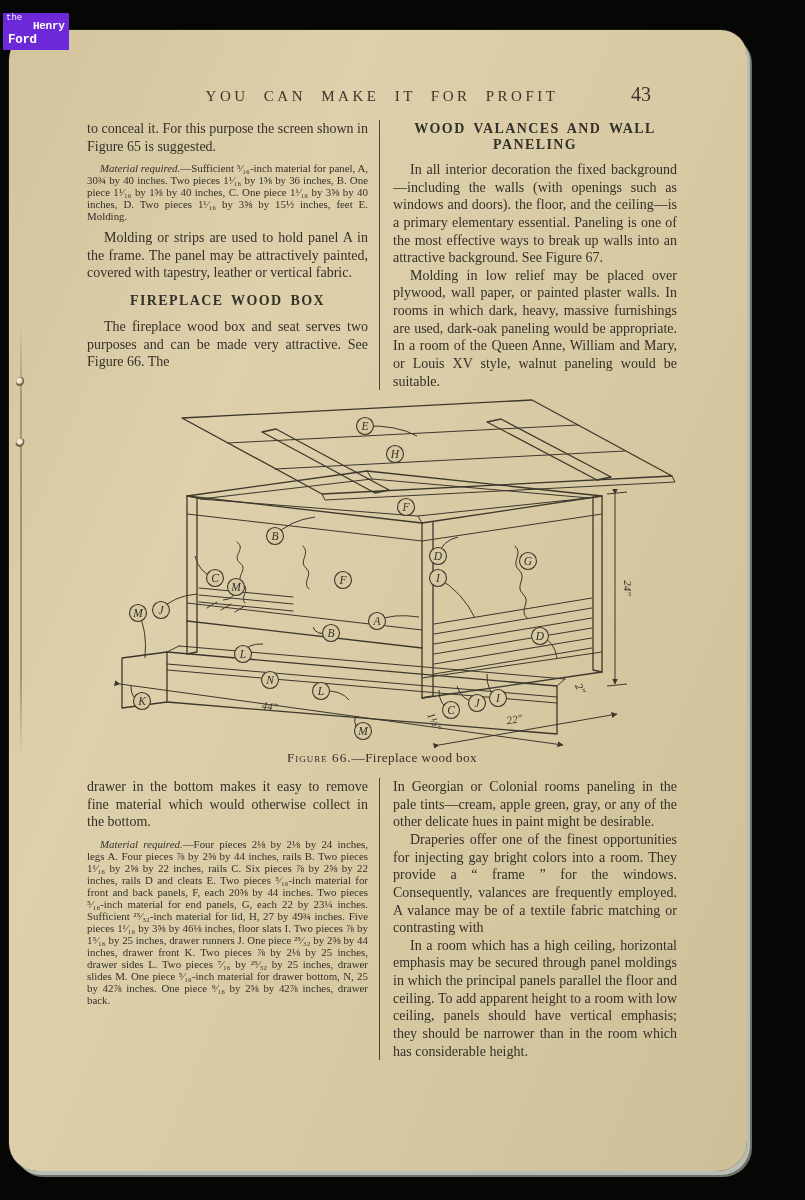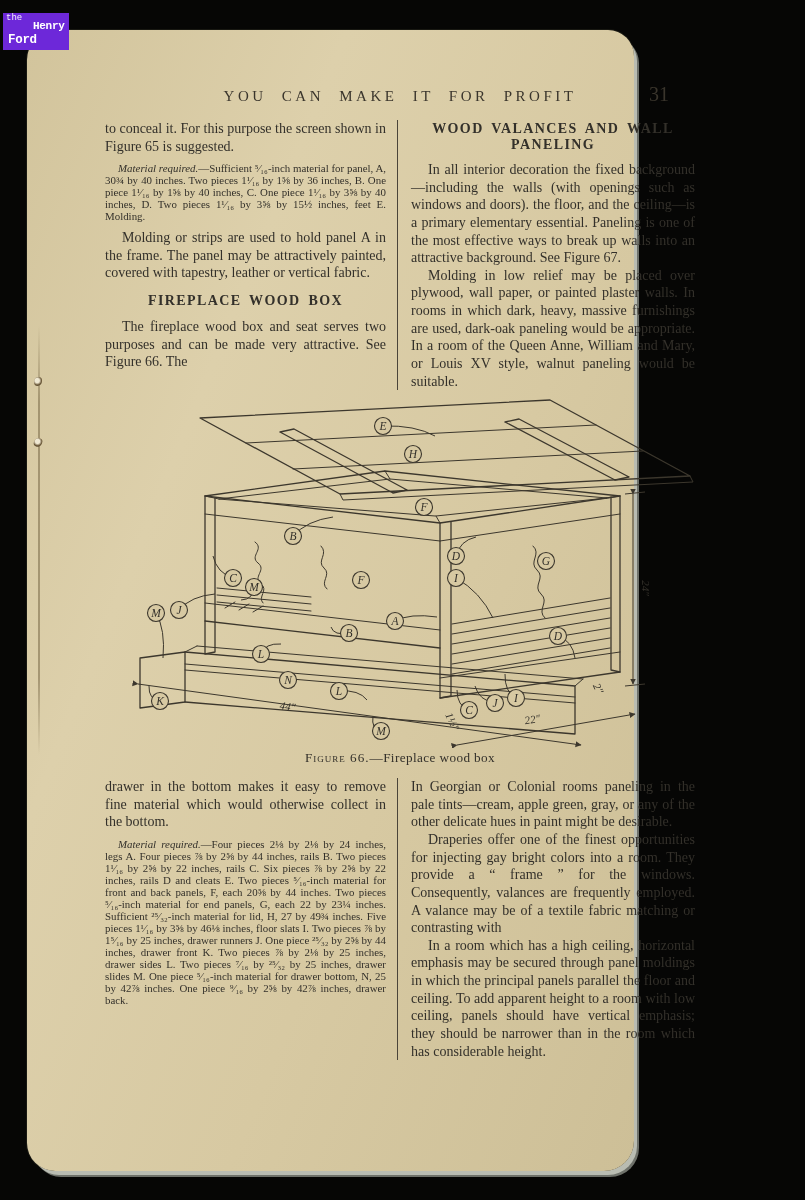--- a/index.html
+++ b/index.html
@@ -3,21 +3,21 @@
 <meta charset="utf-8">
 <style>
   html,body{margin:0;padding:0;}
   body{
     width:805px;height:1200px;position:relative;overflow:hidden;
     background:#060605;
     font-family:"Liberation Serif","DejaVu Serif",serif;
   }
   
   .page{
-    position:absolute;left:27px;top:30px;width:607px;height:1141px;
+    position:absolute;left:9px;top:30px;width:738px;height:1141px;
     border-radius:30px 26px 30px 28px;
     background:linear-gradient(112deg,#d2c49c 0%,#ddd0ab 30%,#d7c9a2 62%,#cdbf97 100%);
     box-shadow:4px 5px 0 -1px #b9bcb2,6px 7px 0 -1px #6e716a,0 0 0 1px #181812;
     color:#33302a;
   }
   
   .binding-line{position:absolute;left:11px;top:295px;width:2px;height:430px;
     background:linear-gradient(to bottom,rgba(120,104,70,0) 0%,rgba(120,104,70,.55) 18%,rgba(120,104,70,.55) 82%,rgba(120,104,70,0) 100%);}
   .stitch{position:absolute;width:8px;height:9px;border-radius:50% 40% 55% 45%;
     background:radial-gradient(circle at 40% 40%,#efe8d2 0 30%,#6b5838 60%,#3c3322 100%);}
@@ -65,21 +65,21 @@
 
 <div class="page">
   <div class="binding-line"></div>
   <div class="stitch s1"></div>
   <div class="stitch s2"></div>
 
   <div class="content">
 
     <div class="running-head">
       <span>YOU CAN MAKE IT FOR PROFIT</span>
-      <span class="pagenum">31</span>
+      <span class="pagenum">43</span>
     </div>
 
     <div class="cols">
       <div class="colL">
         <p class="p noindent">to conceal it.  For this purpose the screen shown in Figure 65 is suggested.</p>
         <p class="small"><span class="lead">Material required.</span><span>—Sufficient ⁵⁄₁₆-inch material for panel, A, 30¾ by 40 inches. Two pieces 1¹⁄₁₆ by 1⅝ by 36 inches, B. One piece 1¹⁄₁₆ by 1⅝ by 40 inches, C. One piece 1¹⁄₁₆ by 3⅝ by 40 inches, D. Two pieces 1¹⁄₁₆ by 3⅝ by 15½ inches, feet E. Molding.</span></p>
         <p class="p">Molding or strips are used to hold panel A in the frame.  The panel may be attractively painted, covered with tapestry, leather or vertical fabric.</p>
         <div class="xhead">FIREPLACE WOOD BOX</div>
         <p class="p">The fireplace wood box and seat serves two purposes and can be made very attractive.  See Figure 66.  The</p>
       </div>

